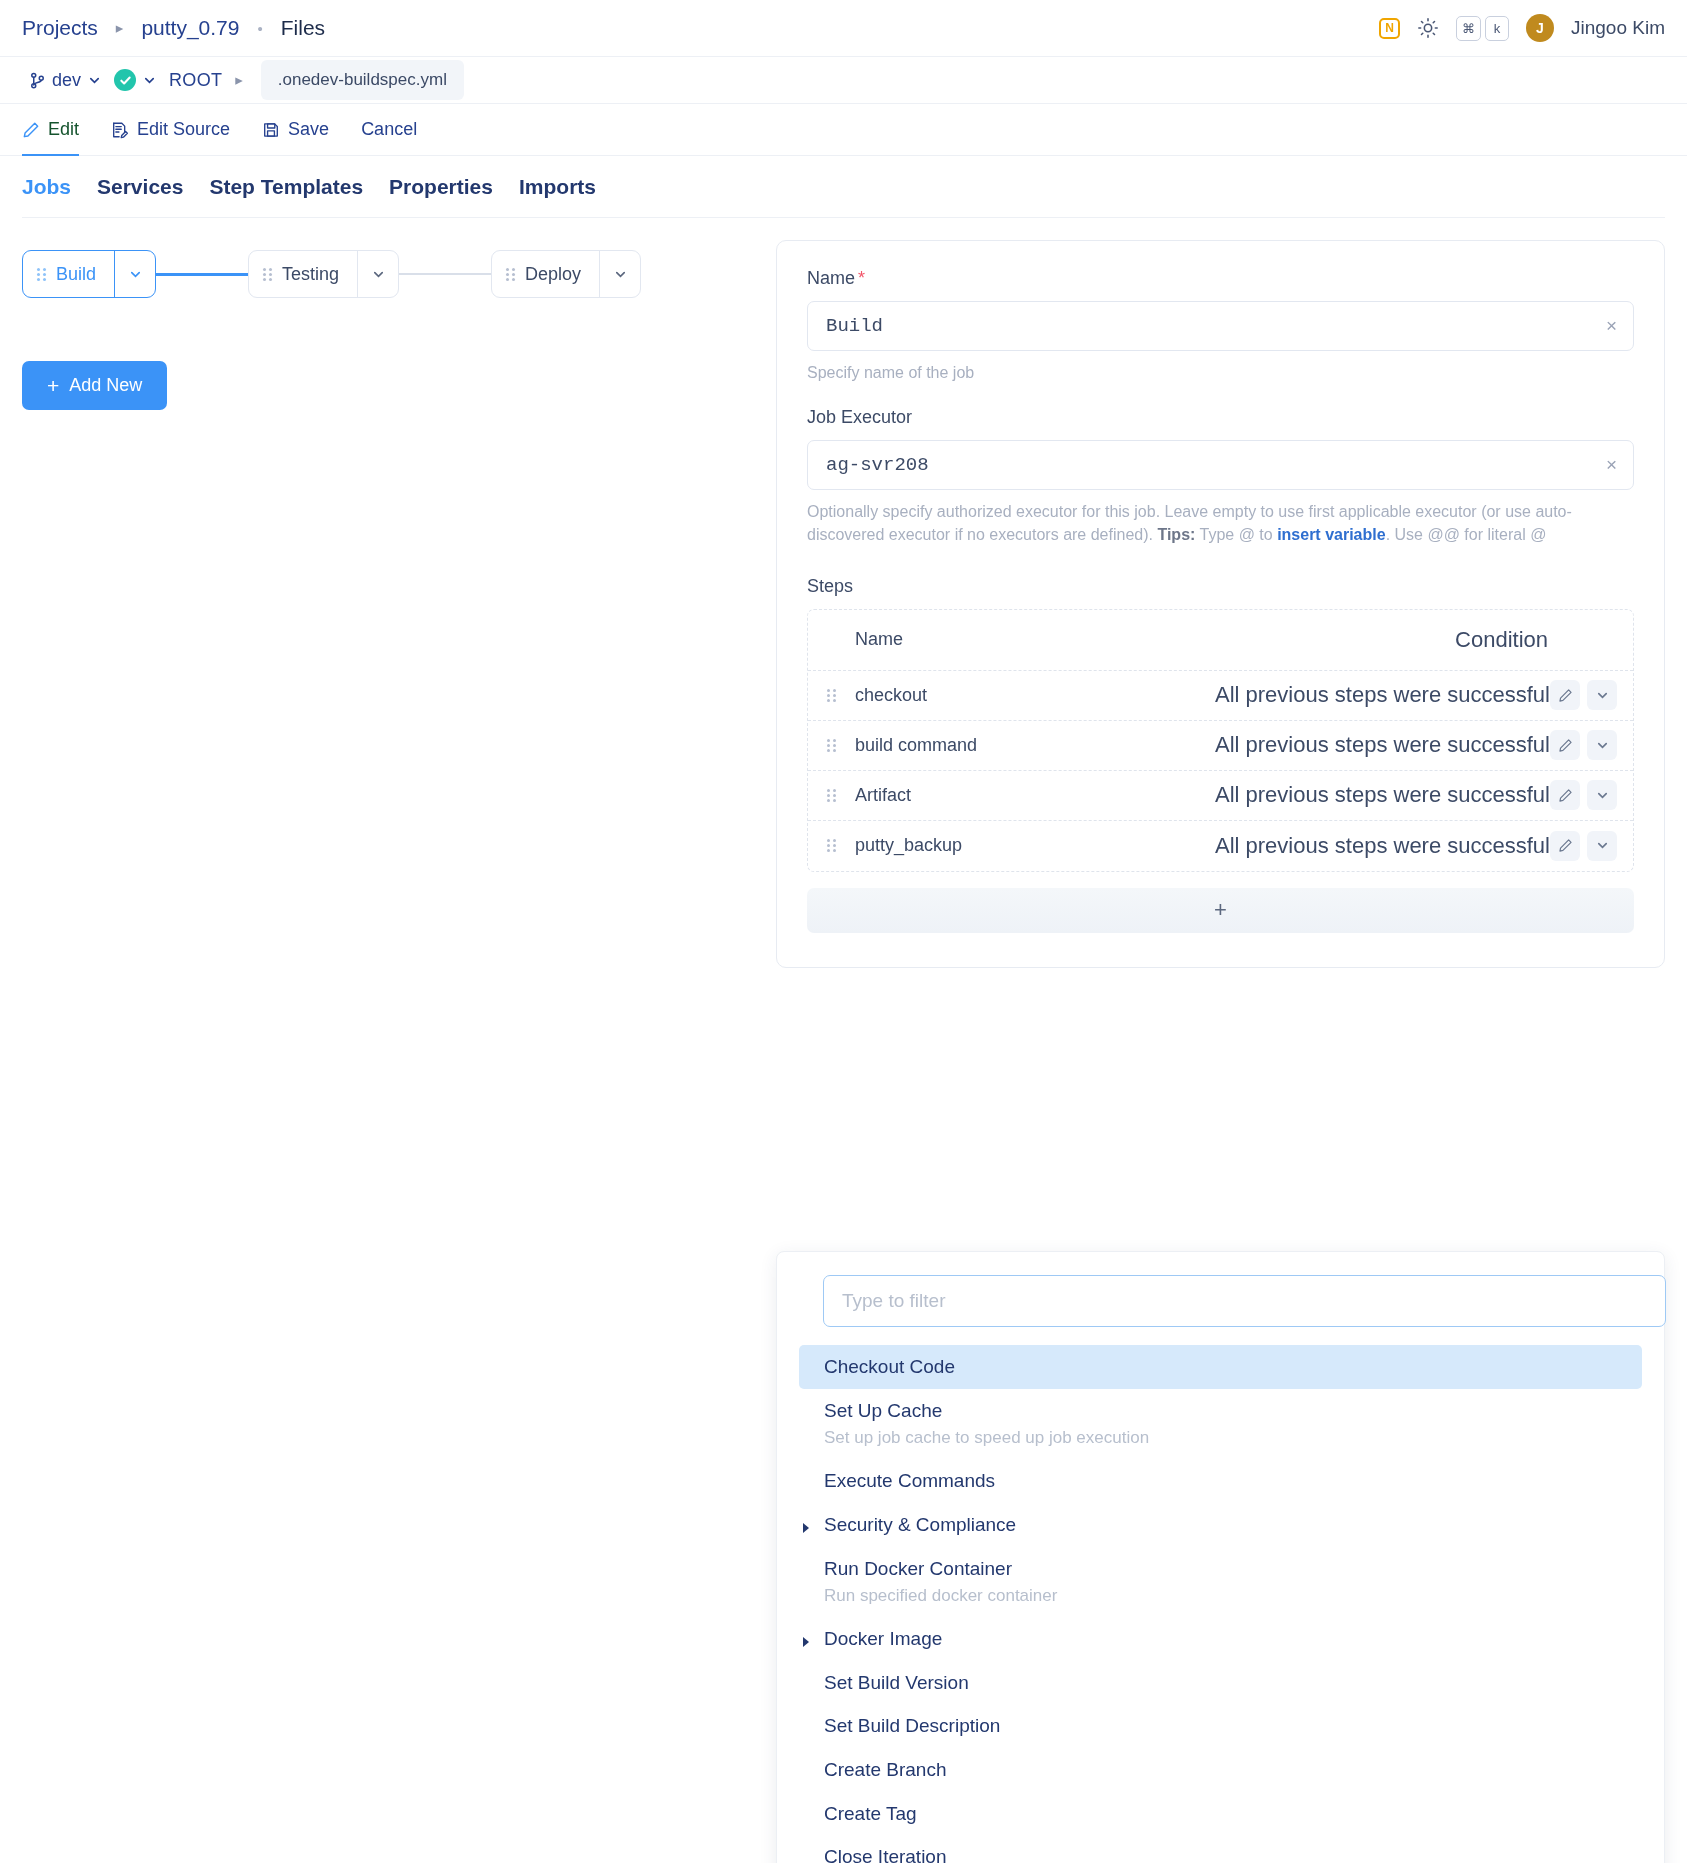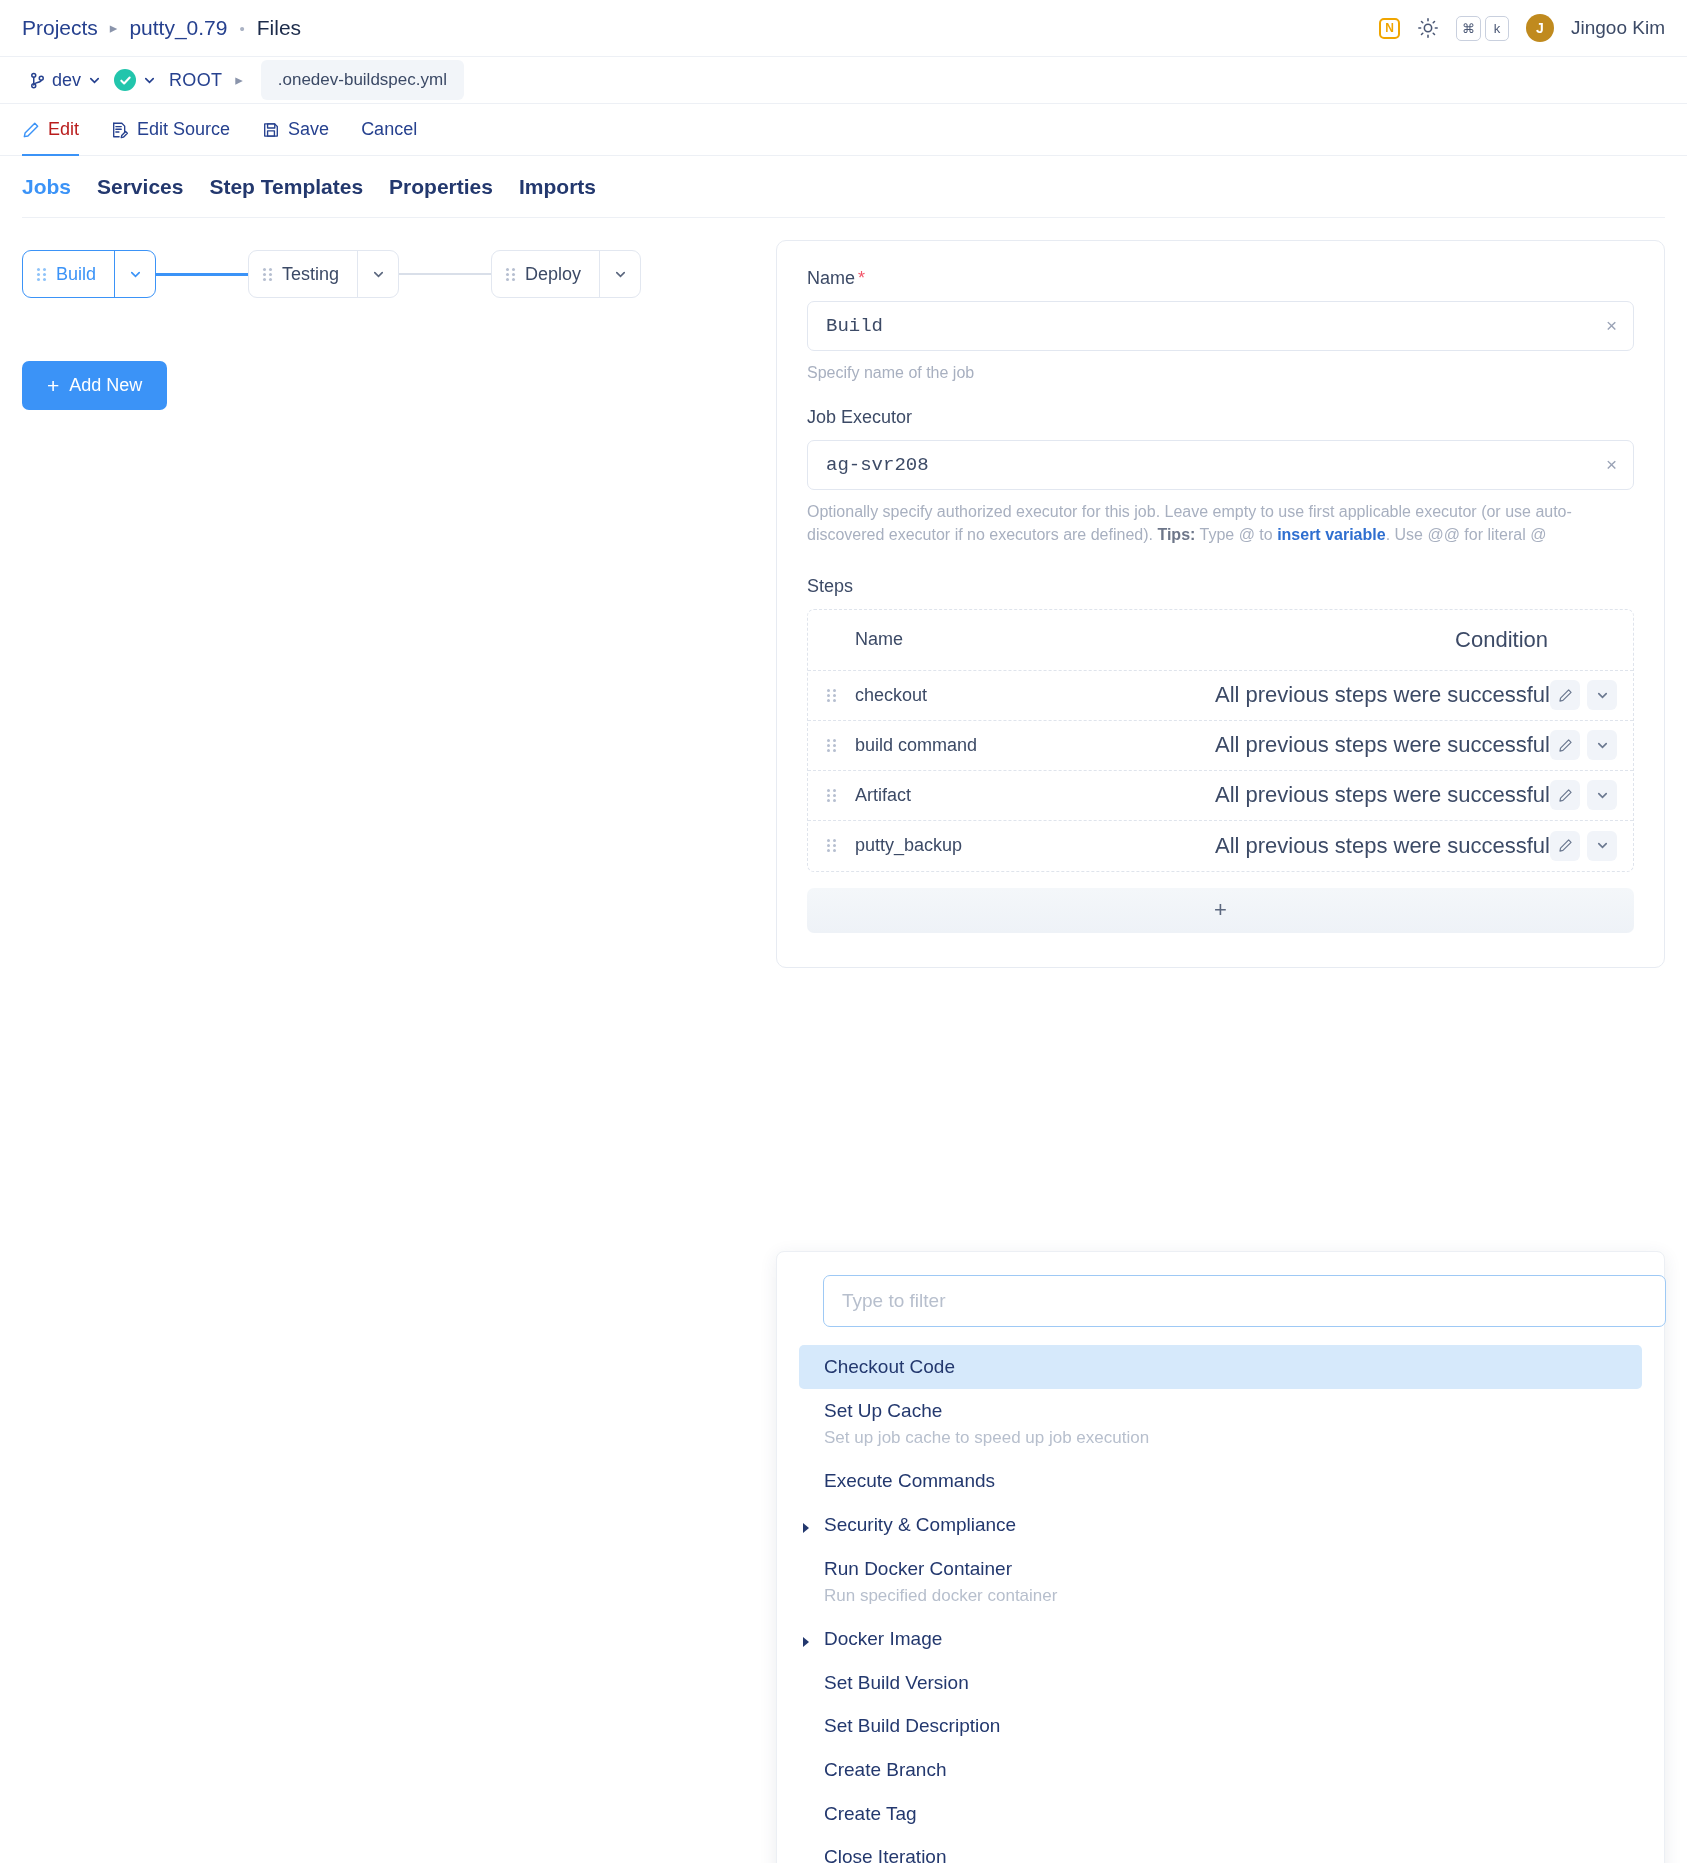--- a/index.html
+++ b/index.html
@@ -13,21 +13,21 @@
   }
 
   
   .topbar {
     height: 57px;
     display: flex;
     align-items: center;
     padding: 0 22px 0 22px;
     border-bottom: 1px solid #edf0f5;
   }
-  .breadcrumb { display: flex; align-items: center; gap: 12px; font-size: 21px; }
+  .breadcrumb { display: flex; align-items: center; gap: 18px; font-size: 21px; }
   .crumb-link { color: #26418f; font-weight: 400; }
   .crumb-link.dark { color: #1c2b4a; }
   .crumb-sep { color: #8a94ab; font-size: 15px; }
   .crumb-dot { color: #aab2c4; font-size: 15px; }
 
   .topbar-right { margin-left: auto; display: flex; align-items: center; gap: 17px; }
   .nbadge {
     width: 21px; height: 21px; border: 2px solid #f0a500; border-radius: 5px;
     color: #f0a500; font-size: 12px; font-weight: 700;
     display: flex; align-items: center; justify-content: center;
@@ -71,21 +71,21 @@
   .edittoolbar {
     height: 52px; display: flex; align-items: stretch;
     padding: 0 22px; gap: 0; border-bottom: 1px solid #edf0f5;
   }
   .etb-item {
     display: flex; align-items: center; gap: 8px;
     font-size: 18px; color: #26418f; padding: 0 16px;
     position: relative;
   }
   .etb-item:first-child { padding-left: 0; }
-  .etb-item.active { color: #b91c1c; }
+  .etb-item.active { color: #14532d; }
   .etb-item.active::after {
     content: ""; position: absolute; left: 0; right: 16px; bottom: -1px;
     height: 2px; background: #3b93f7;
   }
   .etb-icon { width: 18px; height: 18px; display: block; }
 
   
   .navtabs {
     display: flex; align-items: center; gap: 26px;
     padding: 19px 22px 18px 22px;

